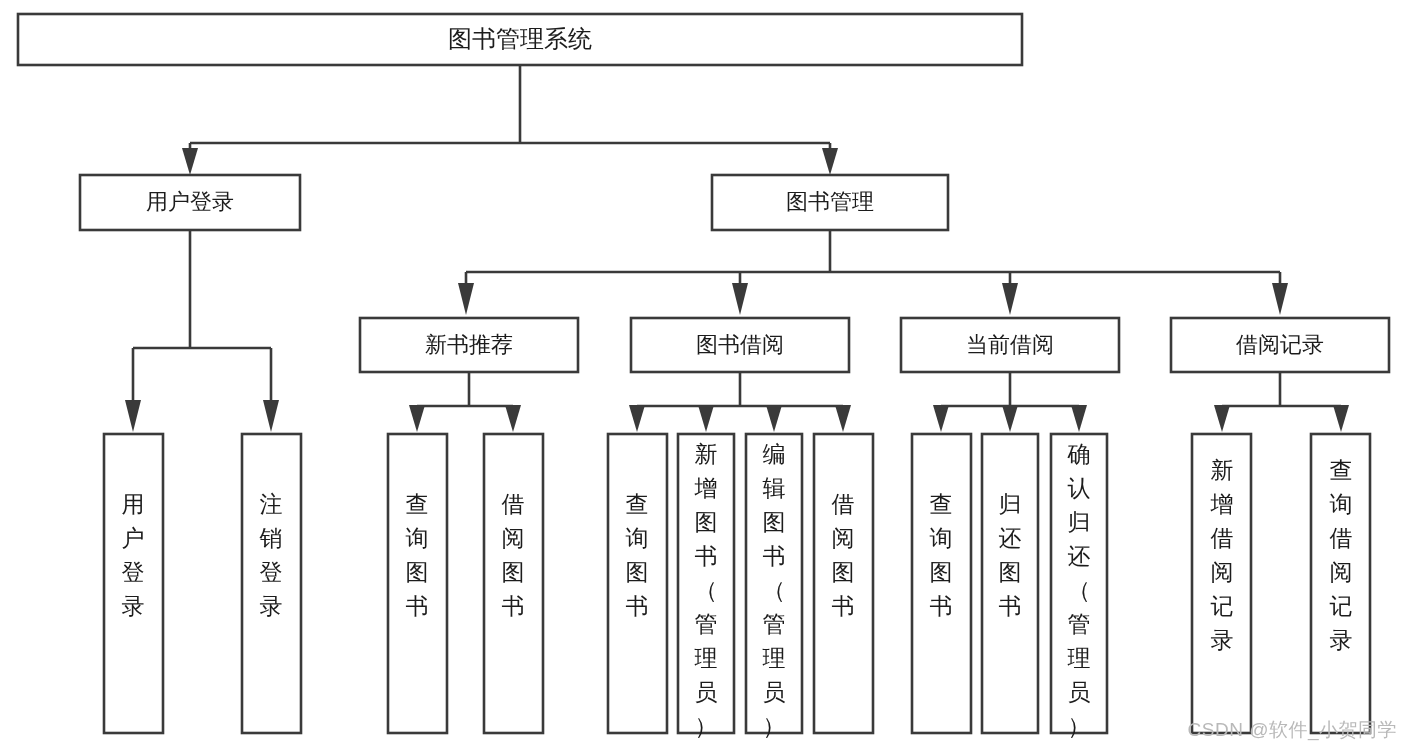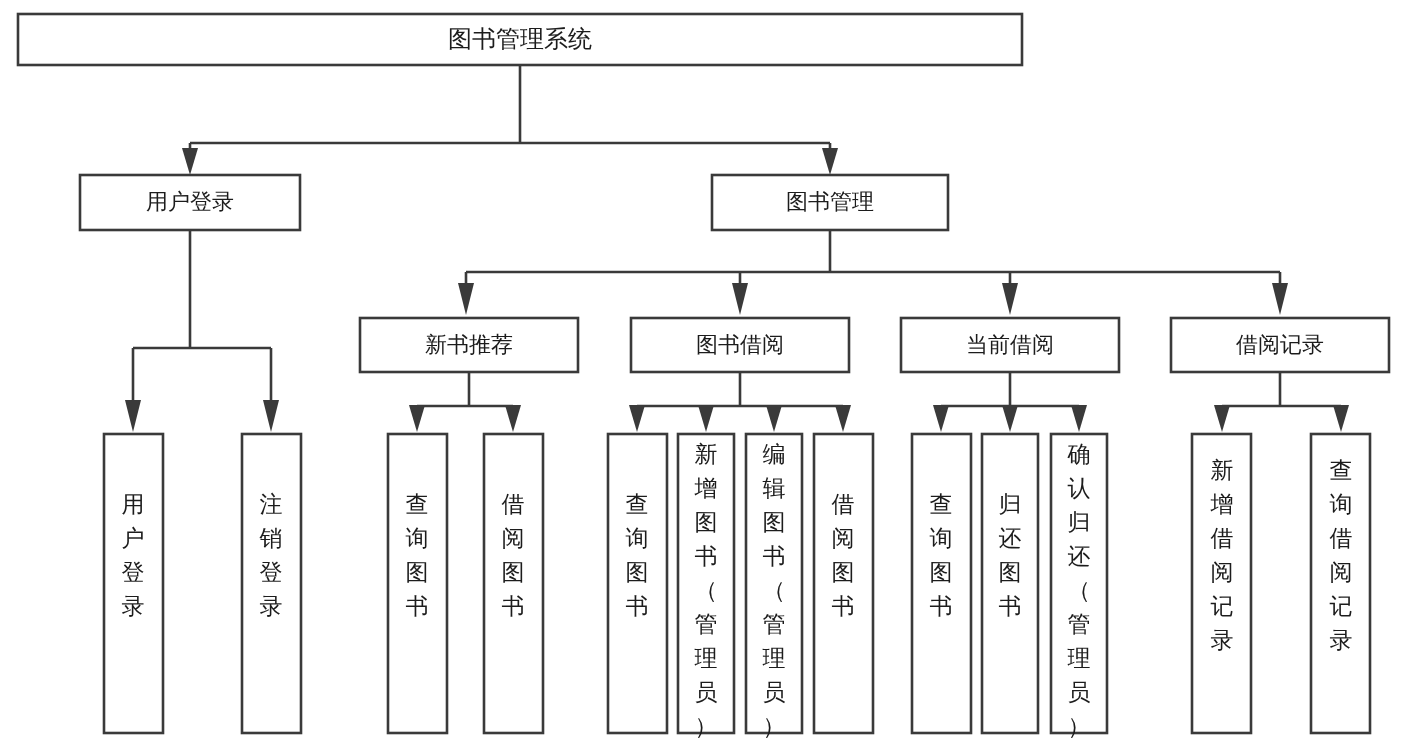--- a/index.html
+++ b/index.html
@@ -218,14 +218,15 @@
       <rect class="node-box" x="1192" y="434" width="59" height="299"></rect>
       <text class="leaf-label" x="1222" y="478"><tspan x="1222" y="478">新</tspan><tspan x="1222" y="512">增</tspan><tspan x="1222" y="546">借</tspan><tspan x="1222" y="580">阅</tspan><tspan x="1222" y="614">记</tspan><tspan x="1222" y="648">录</tspan></text>
     </g>
     <g>
       <rect class="node-box" x="1311" y="434" width="59" height="299"></rect>
       <text class="leaf-label" x="1341" y="478"><tspan x="1341" y="478">查</tspan><tspan x="1341" y="512">询</tspan><tspan x="1341" y="546">借</tspan><tspan x="1341" y="580">阅</tspan><tspan x="1341" y="614">记</tspan><tspan x="1341" y="648">录</tspan></text>
     </g>
 
   </svg>
 
+  <div class="watermark">CSDN @软件_小贺同学</div>
 
 </div>
 
 </body></html>

